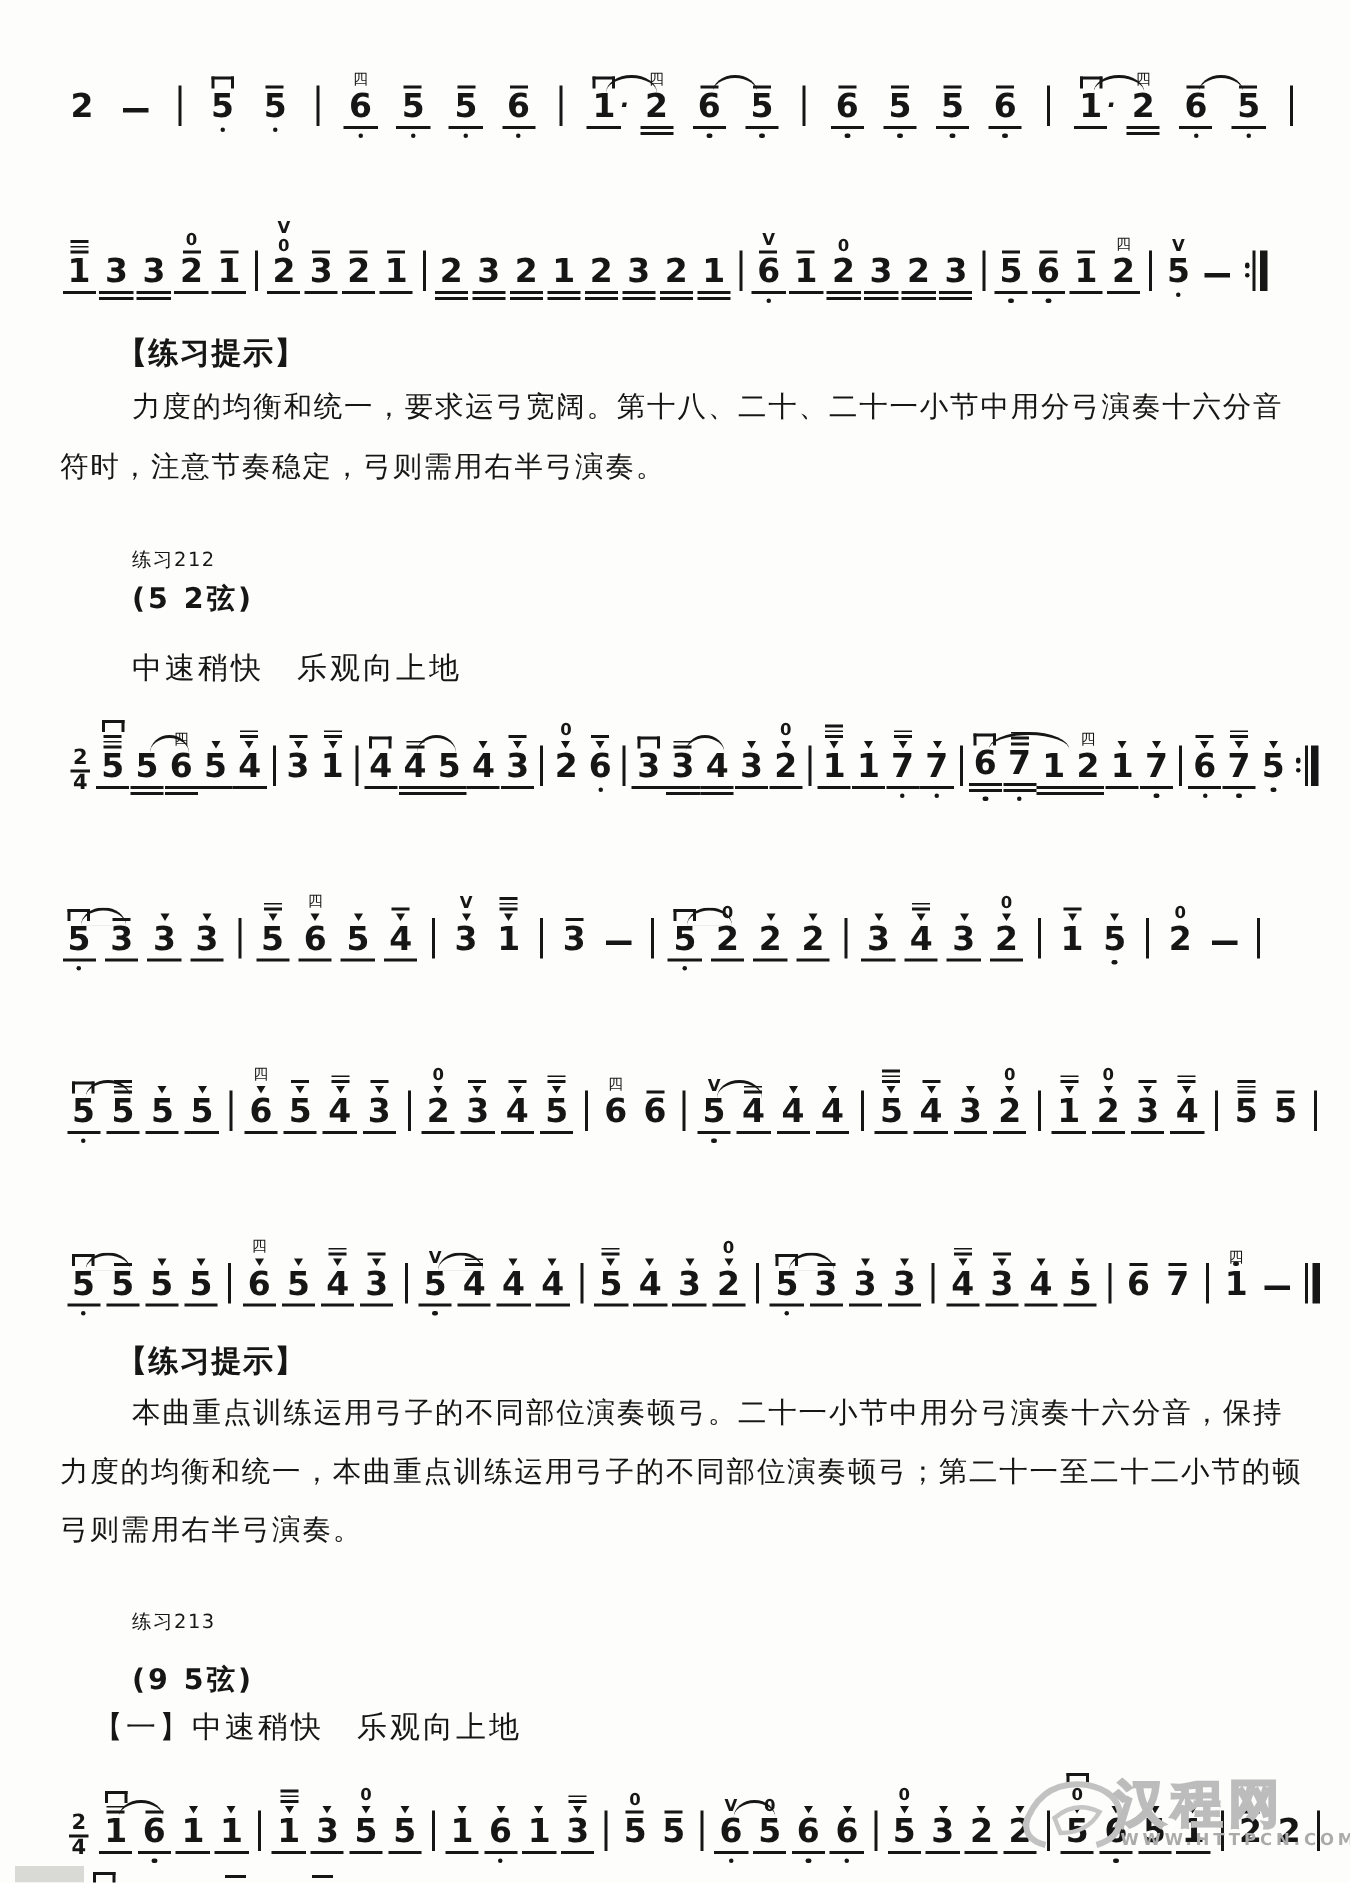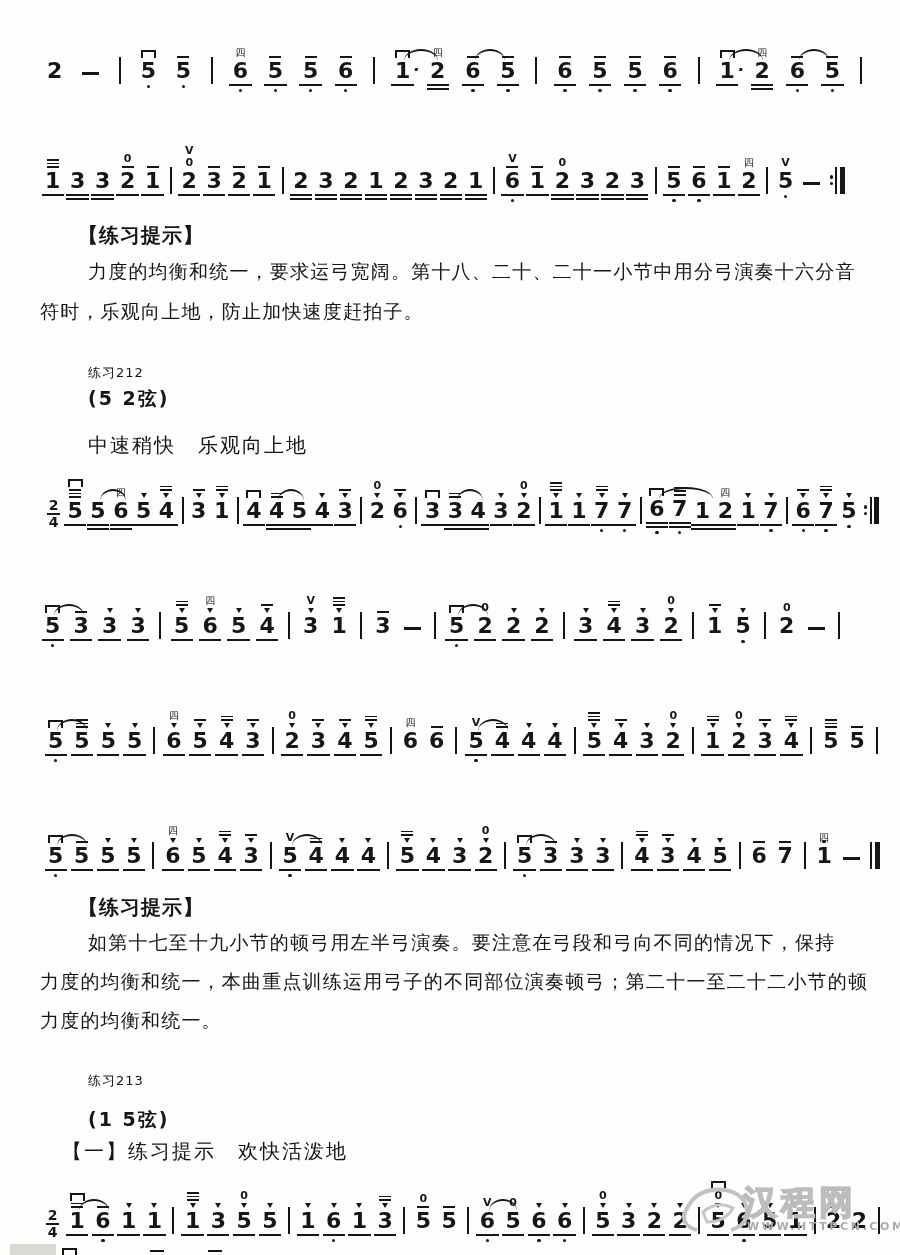--- a/index.html
+++ b/index.html
@@ -45,34 +45,34 @@
   .wm-brand{font-size:34px;font-weight:bold;letter-spacing:4px;color:rgba(255,255,255,0.1);
             -webkit-text-stroke:1.6px #bcbcbc}
   .wm-url{font-size:11px;letter-spacing:2.6px;color:#ababab;font-weight:bold}
   .artifact{background:#d9d9d6}
 </style>
 </head>
 <body>
 
 <div class="abs tips-head" style="left:78px;top:222px">【练习提示】</div>
 <div class="abs para" style="left:88px;top:262px">力度的均衡和统一，要求运弓宽阔。第十八、二十、二十一小节中用分弓演奏十六分音</div>
-<div class="abs para" style="left:40px;top:302px">符时，乐观向上地，防止加快速度赶拍子。</div>
+<div class="abs para" style="left:40px;top:302px">符时，注意节奏稳定，弓则需用右半弓演奏。</div>
 
 <div class="abs ex-title" style="left:88px;top:364px">练习212</div>
 <div class="abs ex-strings" style="left:88px;top:386px">(5  2弦)</div>
 <div class="abs ex-tempo" style="left:88px;top:432px">中速稍快　乐观向上地</div>
 
 <div class="abs tips-head" style="left:78px;top:894px">【练习提示】</div>
-<div class="abs para" style="left:88px;top:933px">如第十七至十九小节的顿弓用左半弓演奏。要注意在弓段和弓向不同的情况下，保持</div>
+<div class="abs para" style="left:88px;top:933px">本曲重点训练运用弓子的不同部位演奏顿弓。二十一小节中用分弓演奏十六分音，保持</div>
 <div class="abs para" style="left:40px;top:972px">力度的均衡和统一，本曲重点训练运用弓子的不同部位演奏顿弓；第二十一至二十二小节的顿</div>
-<div class="abs para" style="left:40px;top:1011px">力度的均衡和统一。</div>
+<div class="abs para" style="left:40px;top:1011px">弓则需用右半弓演奏。</div>
 
 <div class="abs ex-title" style="left:88px;top:1072px">练习213</div>
-<div class="abs ex-strings" style="left:88px;top:1107px">(1  5弦)</div>
-<div class="abs ex-tempo" style="left:62px;top:1138px">【一】练习提示　欢快活泼地</div>
+<div class="abs ex-strings" style="left:88px;top:1107px">(9  5弦)</div>
+<div class="abs ex-tempo" style="left:62px;top:1138px">【一】中速稍快　乐观向上地</div>
 
 <div id="score">
     <div class="mrow" style="top: 30px; left: 47px; width: 815px;">
       <div class="tok note">
         <div class="mks"></div>
         <div class="dw"><span class="dgt">2</span></div>
         <div class="subs"></div>
       </div>
       <div class="tok">
         <span class="dashline"></span>

